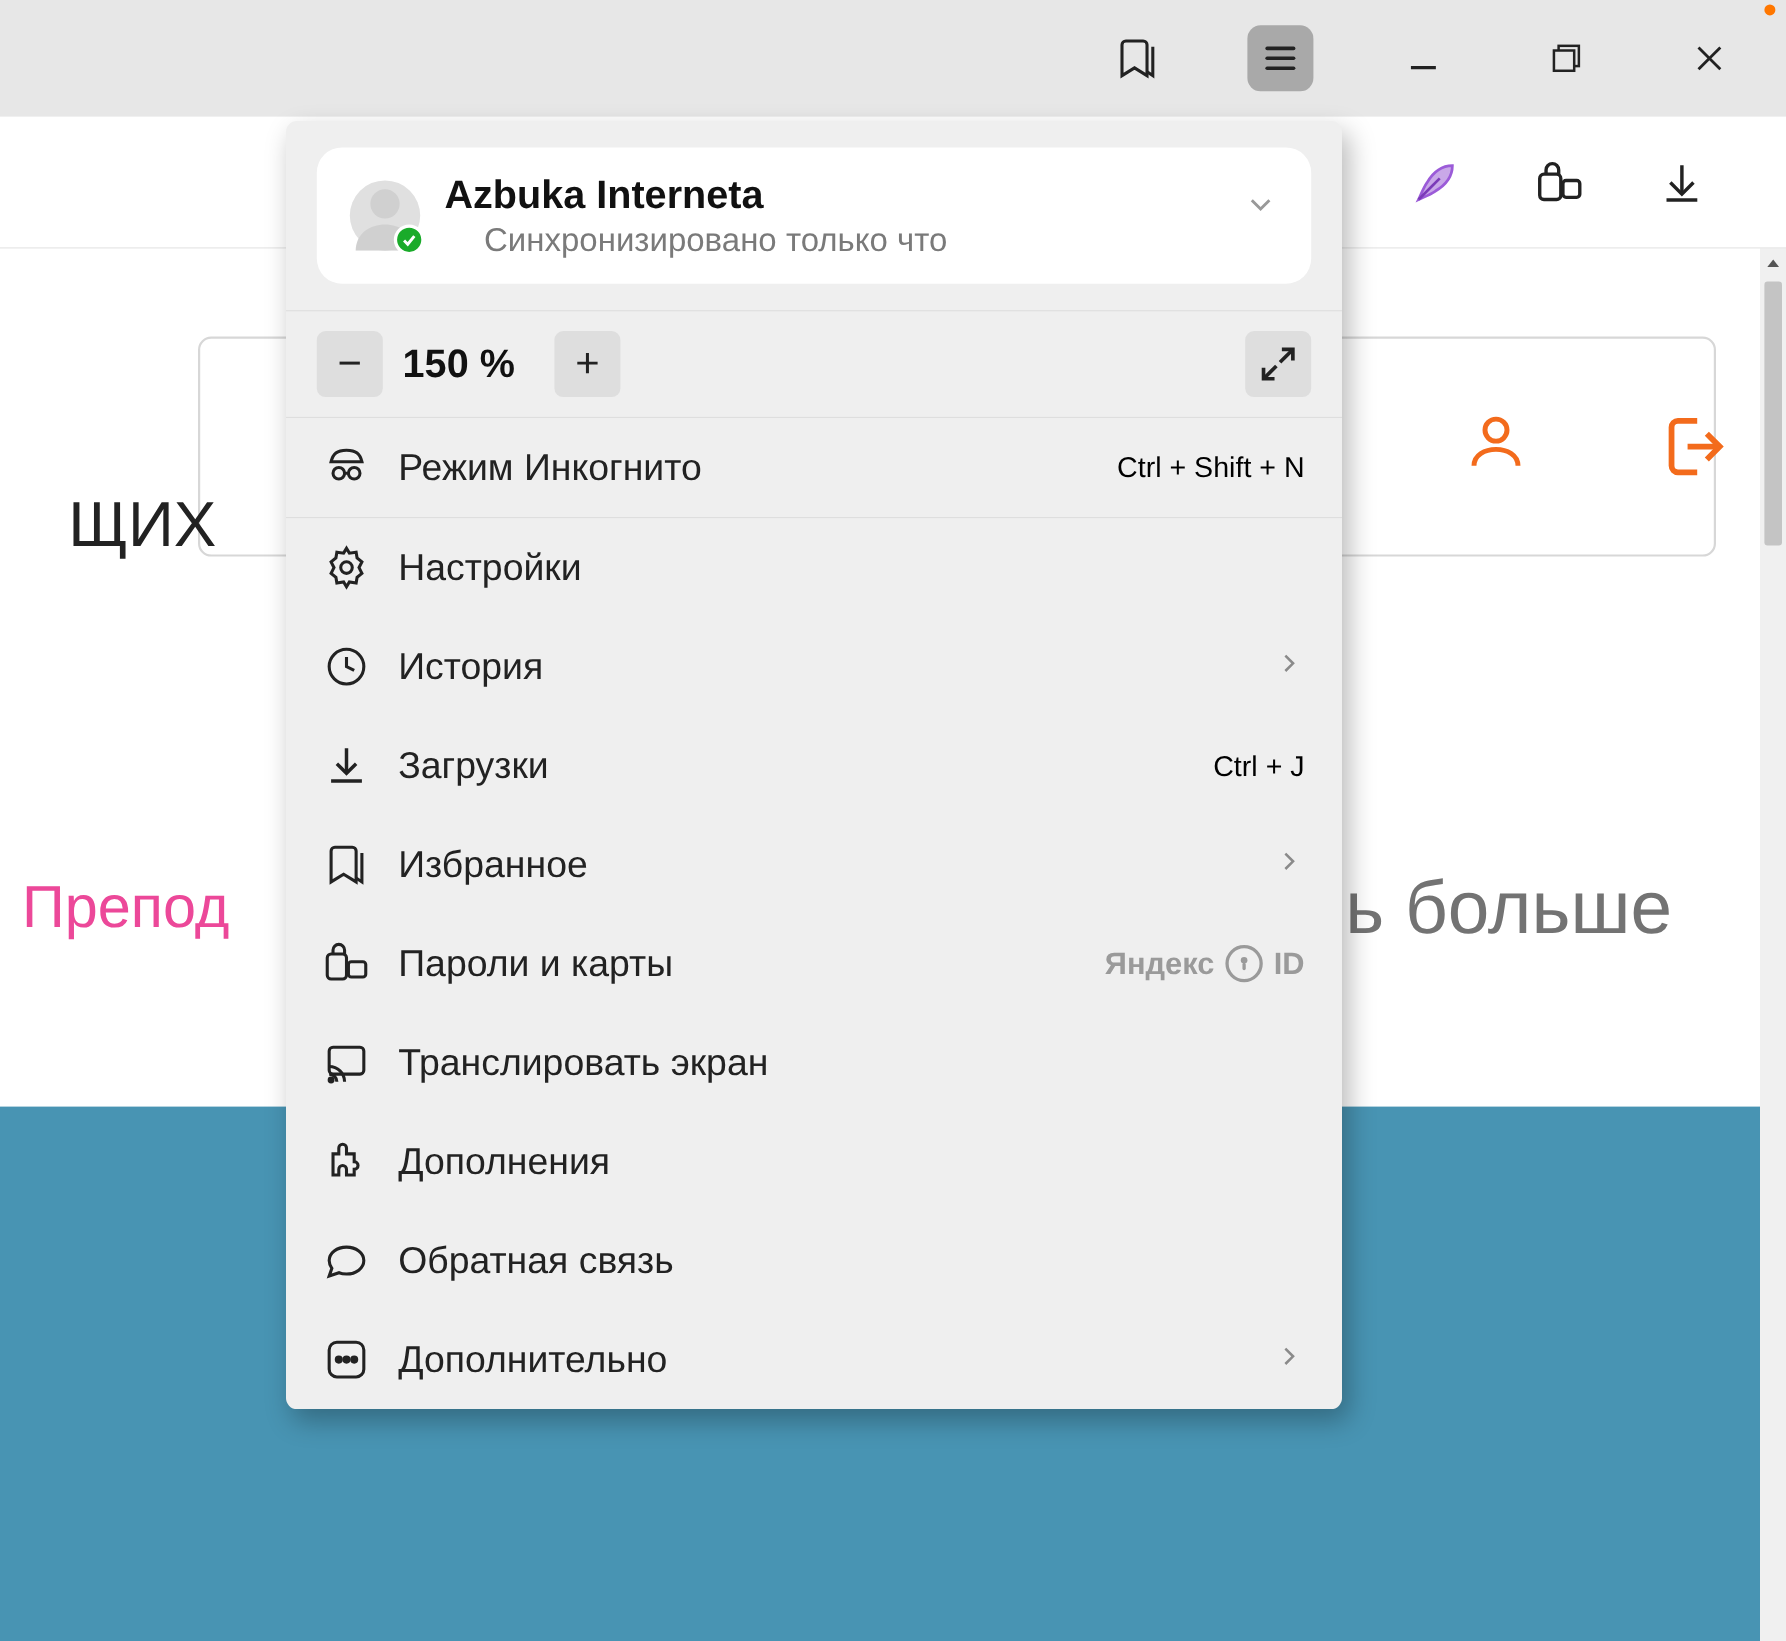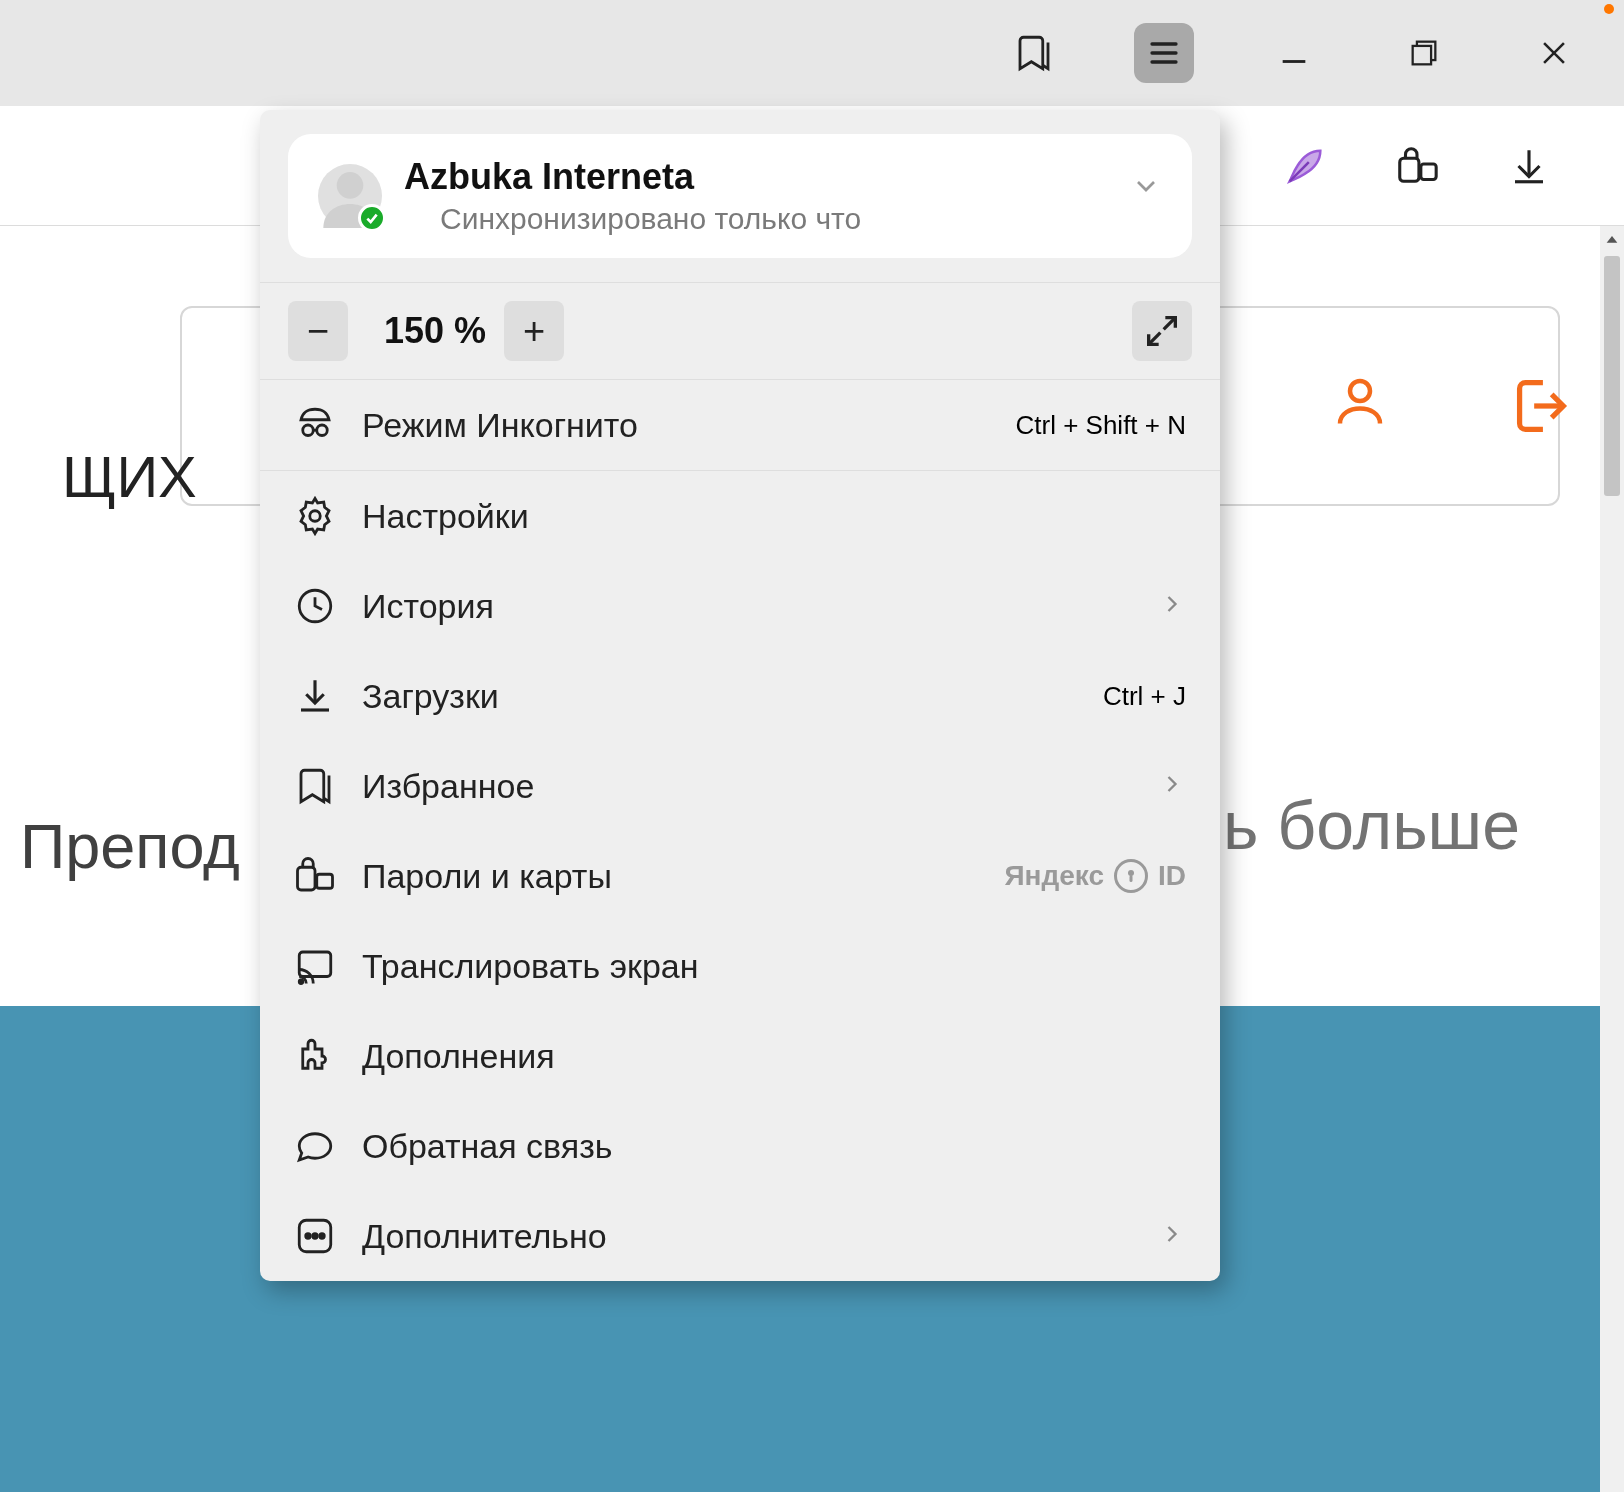--- a/index.html
+++ b/index.html
@@ -81,23 +81,23 @@
     color:#222;
   }
   .page-text-left {
     position:absolute;
     left: -120px; top:135px;
     font-size:58px;
     color:#222;
   }
   .page-heading {
     position:absolute;
-    left:20px; top:584px;
-    font-size:63px;
-    color:#404040;
+    left:20px; top:568px;
+    font-size:54px;
+    color:#ec4899;
     font-weight:400;
   }
   .page-heading-right {
     position:absolute;
     right:80px; top:560px;
     font-size:68px;
     color:#737373;
     font-weight:400;
   }
   .page-user-icon {
@@ -189,21 +189,21 @@
     border-radius:8px;
     display:flex;align-items:center;justify-content:center;
     font-size:38px;
     color:#222;
   }
   .zoom-level {
     font-size:36px;
     font-weight:700;
     color:#111;
     min-width:120px;
-    text-align:right;
+    text-align:left;
   }
   .zoom-fullscreen {
     margin-left:auto;
     width:60px;height:60px;
     background:#dedede;
     border-radius:8px;
     display:flex;align-items:center;justify-content:center;
     color:#222;
   }
   .dd-item {

